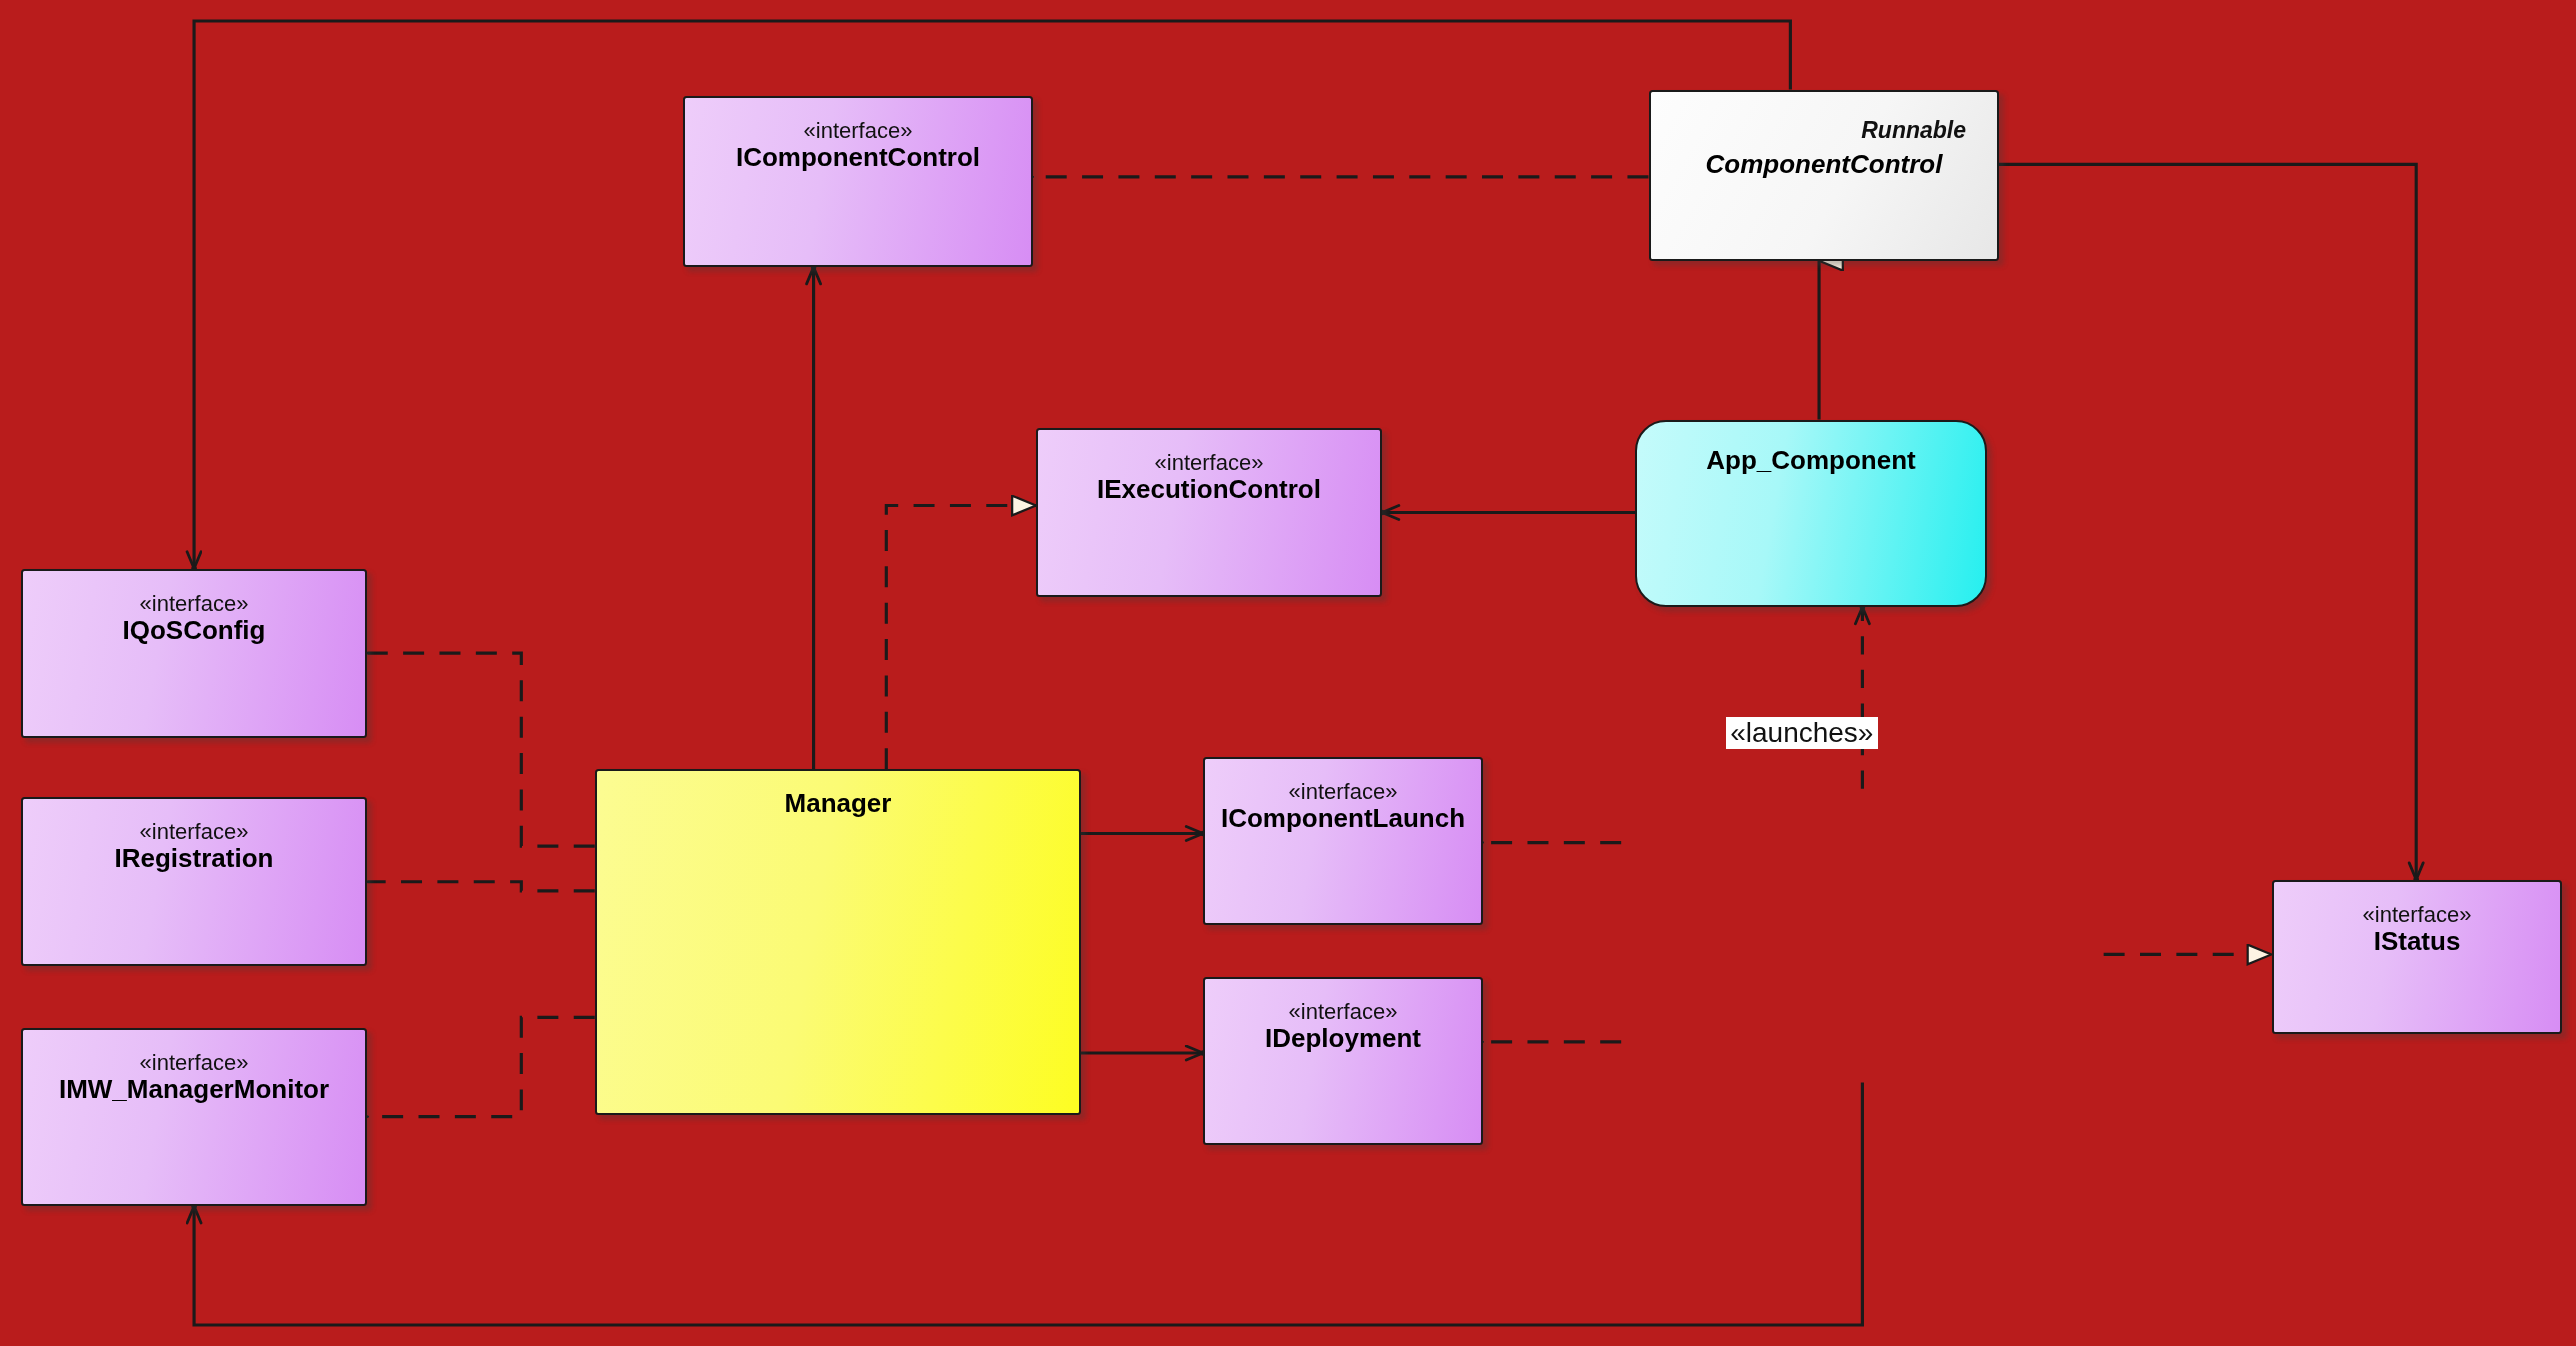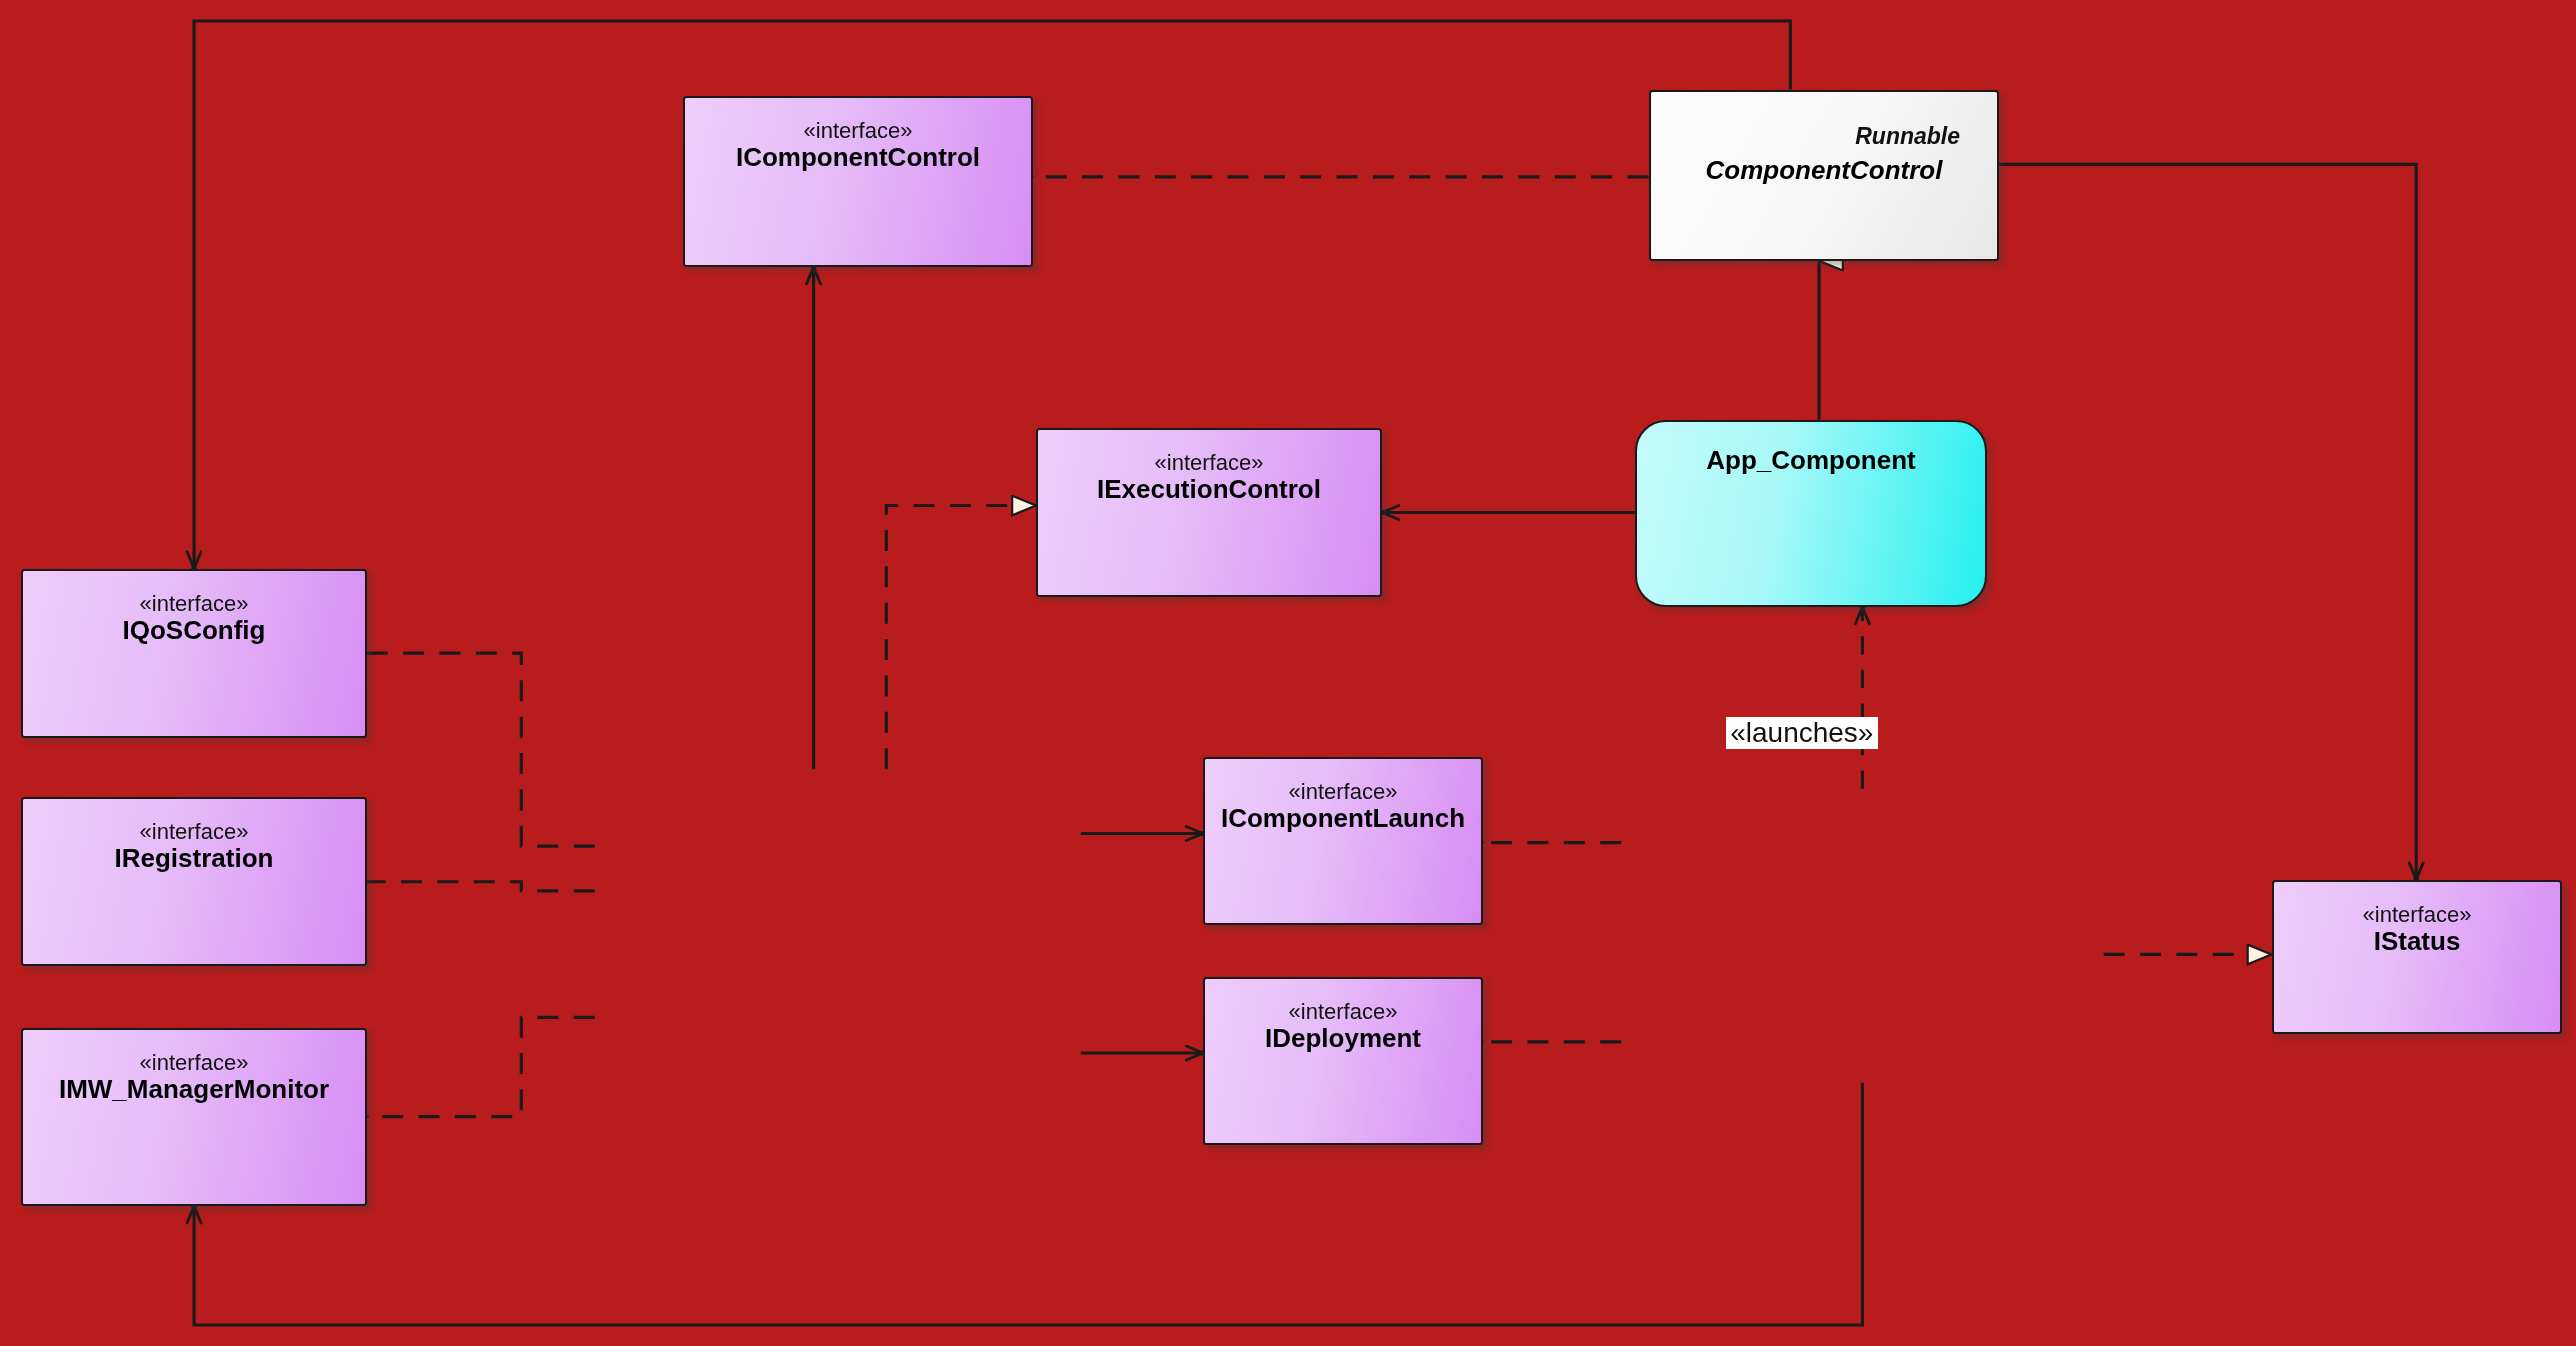--- a/index.html
+++ b/index.html
@@ -64,21 +64,21 @@
   }
   
   .klass-cyan {
     background: linear-gradient(100deg, #c5fbfb 0%, #a7f8f8 40%, #25efef 100%);
     padding-top: 24px;
     border-radius: 31px;
   }
   
   .klass-grey {
     background: linear-gradient(120deg, #fdfdfd 0%, #f6f6f6 55%, #e7e7e7 100%);
-    padding: 16px;
+    padding: 10px;
     align-items: stretch;
   }
   .klass-grey .ab-stereo {
     font-size: 23px;
     font-style: italic;
     font-weight: bold;
     color: #111111;
     text-align: right;
     padding: 15.4px 21px 0 0;
     white-space: nowrap;
@@ -199,20 +199,23 @@
   <div class="node iface" style="left:21px; top:797px; width:346px; height:169px;">
     <div class="stereo">«interface»</div>
     <div class="nname">IRegistration</div>
   </div>
 
   <div class="node iface" style="left:21px; top:1028px; width:346px; height:178px;">
     <div class="stereo">«interface»</div>
     <div class="nname overflow-name">IMW_ManagerMonitor</div>
   </div>
 
+  <div class="node klass-yellow" style="left:595px; top:769px; width:486px; height:346px;">
+    <div class="nname">Manager</div>
+  </div>
 
   <div class="node iface" style="left:1203px; top:757px; width:280px; height:168px;">
     <div class="stereo">«interface»</div>
     <div class="nname overflow-name">IComponentLaunch</div>
   </div>
 
   <div class="node iface" style="left:1203px; top:977px; width:280px; height:168px;">
     <div class="stereo">«interface»</div>
     <div class="nname">IDeployment</div>
   </div>

